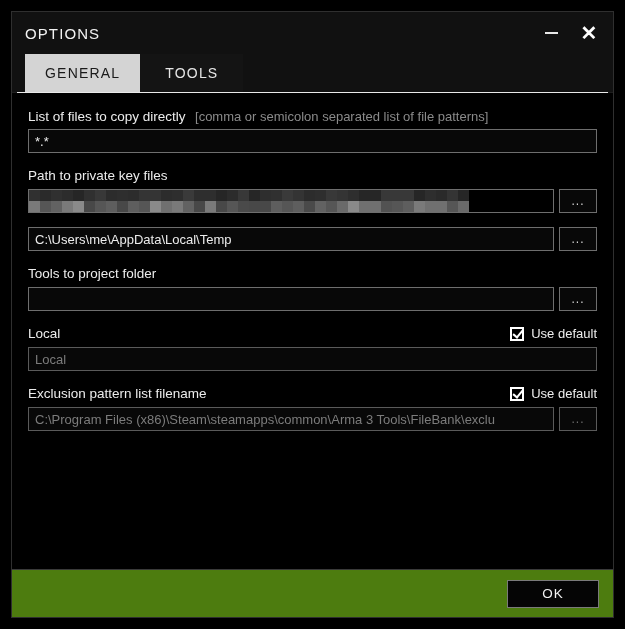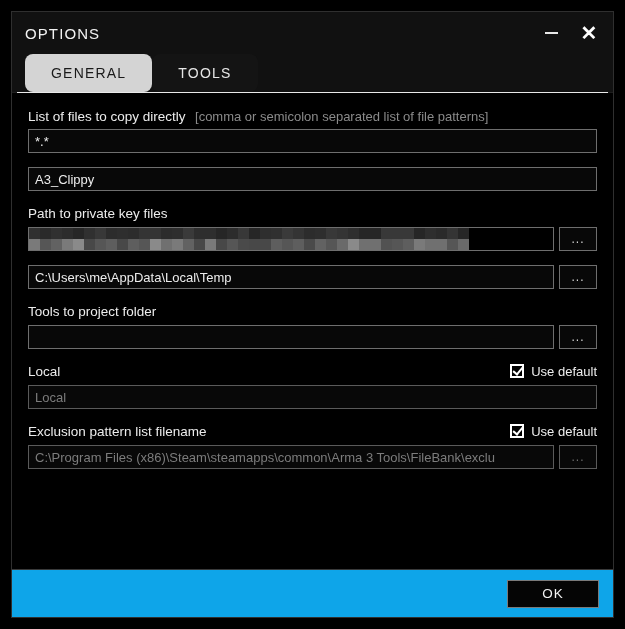--- a/index.html
+++ b/index.html
@@ -85,22 +85,21 @@
   }
   .tab {
     min-width: 103px;
     display: flex;
     align-items: center;
     justify-content: center;
     font-size: 14px;
     letter-spacing: 1.2px;
     cursor: pointer;
     box-sizing: border-box;
-    padding: 0 26px;
-    border-radius: 8px;
+    padding: 0 20px;
   }
   .tab.active {
     background: #d4d4d4;
     color: #1a1a1a;
   }
   .tab.inactive {
     background: #141414;
     color: #e6e6e6;
   }
   .tabstrip-fill {
@@ -203,20 +202,21 @@
     height: 22px;
     display: grid;
     grid-template-columns: repeat(40, 11px);
     grid-template-rows: 11px 11px;
   }
   .mosaic i { display: block; }
 
   
   .checkrow {
     display: flex;
+    align-items: center;
     gap: 7px;
     cursor: pointer;
   }
   .checkbox {
     width: 14px;
     height: 14px;
     border: 2px solid #ffffff;
     background: #000000;
     box-sizing: border-box;
     position: relative;
@@ -234,21 +234,21 @@
   }
   .check-label {
     color: #ededed;
     font-size: 13px;
   }
 
   
   .footer {
     flex: 0 0 auto;
     height: 48px;
-    background: #0ea5e9;
+    background: #4d7c0f;
     border-top: 1px solid #3a3a3a;
     display: flex;
     align-items: center;
     justify-content: flex-end;
     padding-right: 14px;
     gap: 10px;
     box-sizing: border-box;
   }
   .btn {
     min-width: 92px;
@@ -301,23 +301,20 @@
           <span class="label">List of files to copy directly</span>
           <span class="label-hint">[comma or semicolon separated list of file patterns]</span>
         </div>
       </div>
       <div class="input-row">
         <div class="textbox">*.*</div>
       </div>
     </div>
 
     <div class="field">
-      <div class="input-row">
-        <div class="textbox">A3_Clippy</div>
-      </div>
     </div>
 
     <div class="field">
       <div class="label-row">
         <span class="label">Path to private key files</span>
       </div>
       <div class="input-row">
         <div class="textbox redacted">
           <span class="mosaic" id="mosaic">
               <i style="background: rgb(48, 48, 48);"></i>

